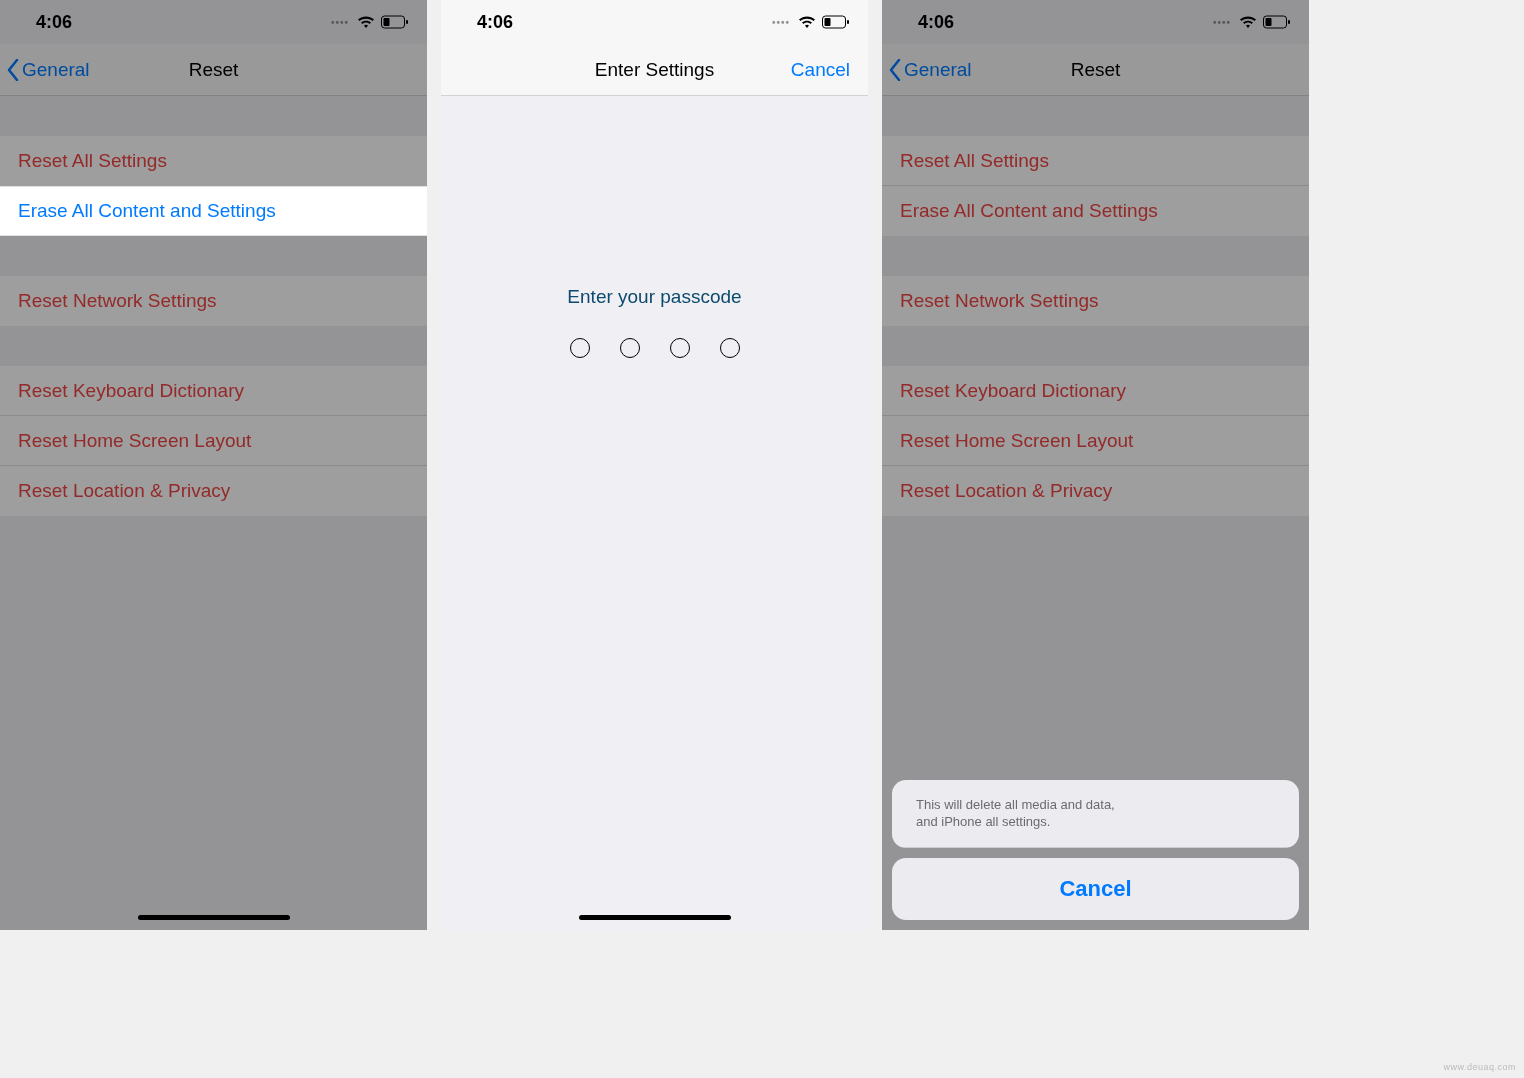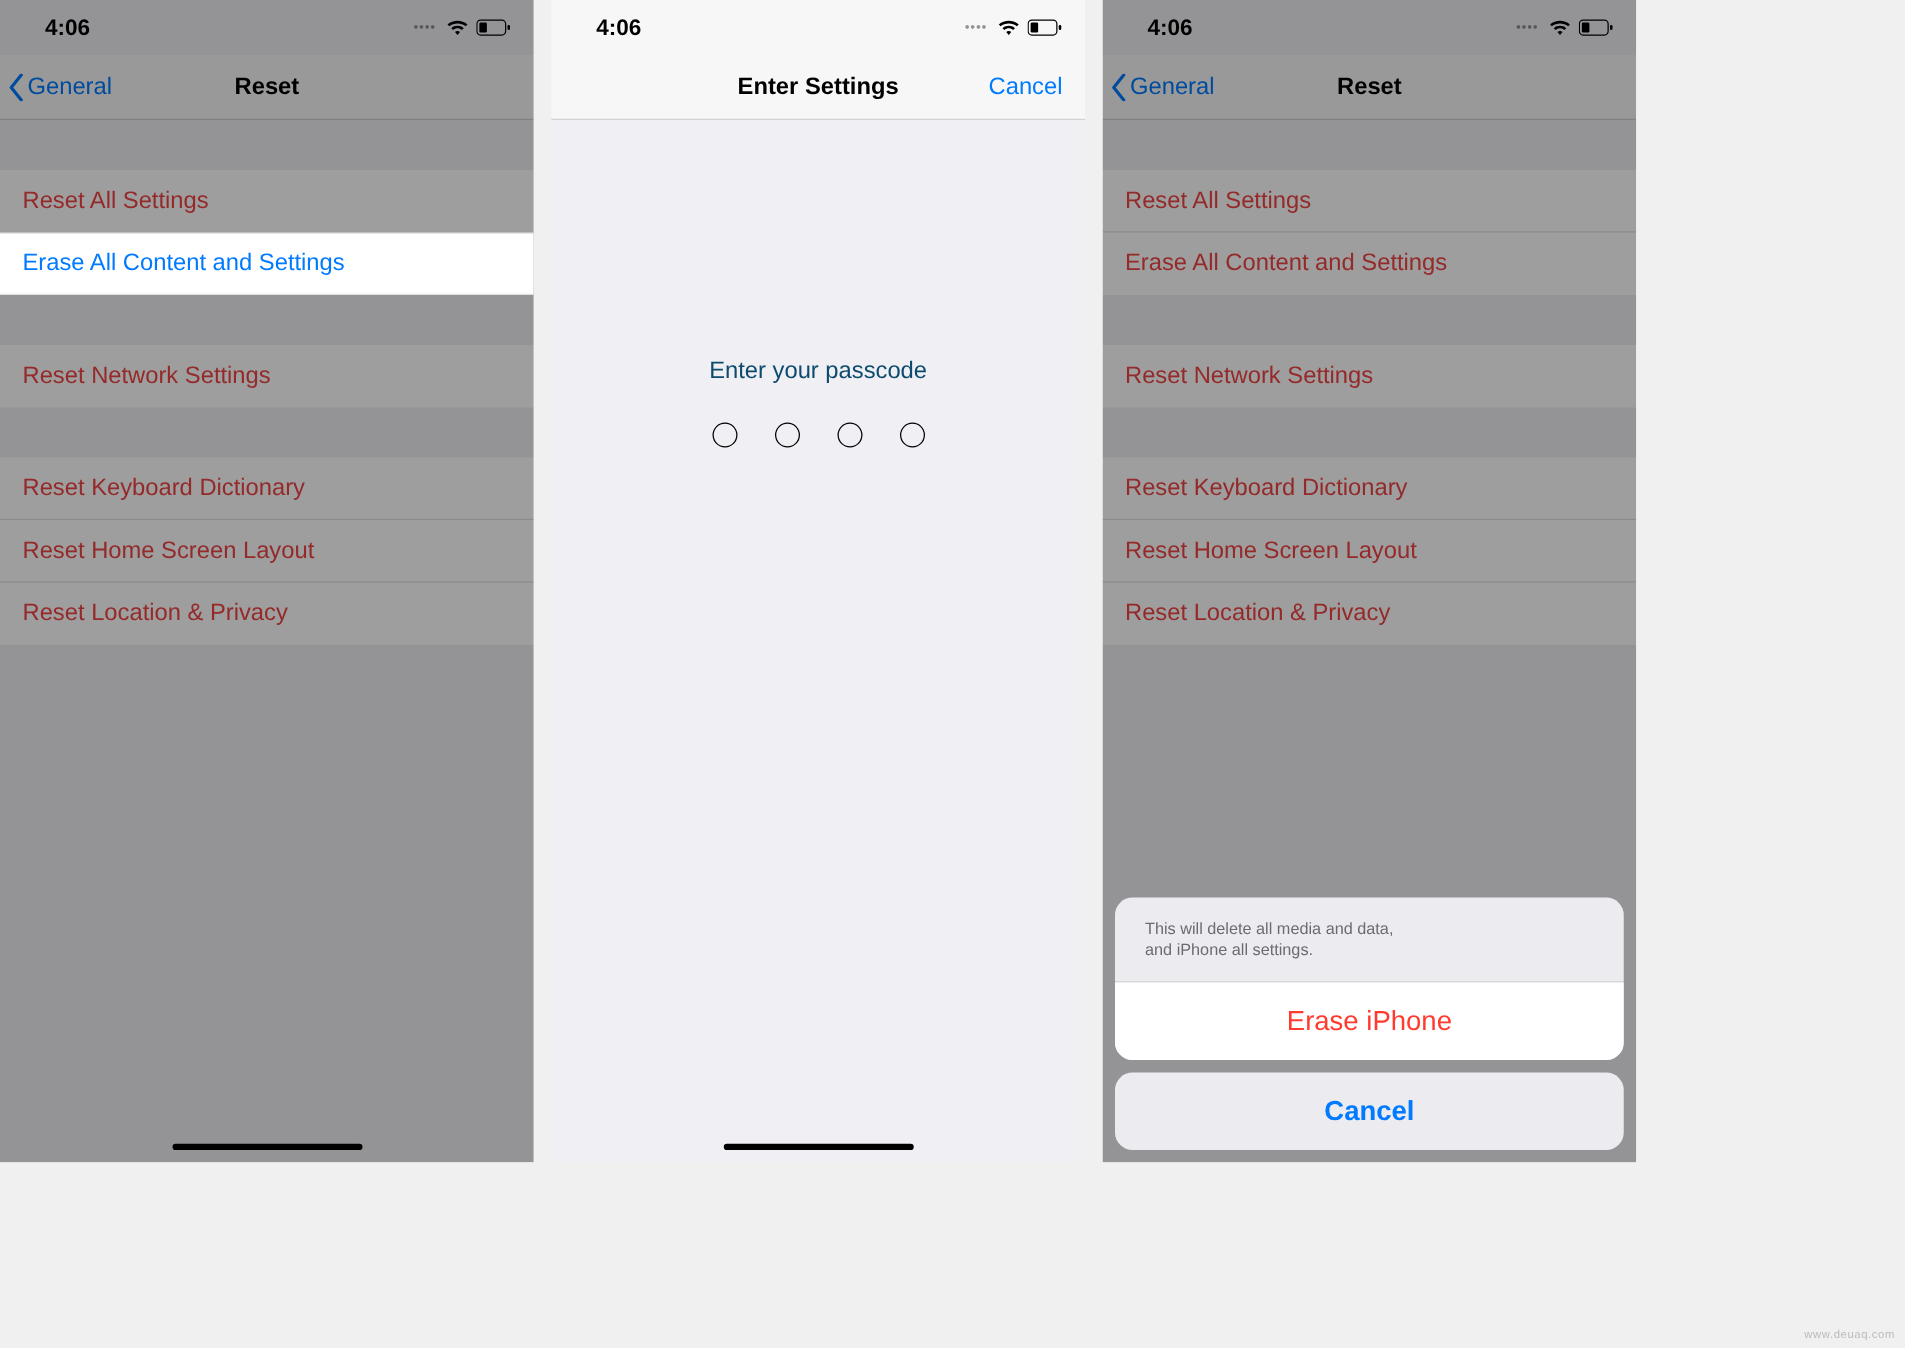--- a/index.html
+++ b/index.html
@@ -11,21 +11,21 @@
     .dim-overlay { position: absolute; inset: 0; background: rgba(0,0,0,0.38); pointer-events: none; z-index: 3; }
     
     .status-bar { height: 44px; display: flex; align-items: center; justify-content: space-between; padding: 0 18px; font-size: 18px; font-weight: 700; }
     .status-time { margin-left: 18px; }
     .status-right { display: flex; align-items: center; gap: 6px; }
     .dots { font-size: 10px; letter-spacing: 1px; opacity: 0.4; margin-right: 2px; }
     
     .nav-bar { height: 52px; background: #f7f7f8; border-bottom: 1px solid rgba(0,0,0,0.15); display: flex; align-items: center; justify-content: center; position: relative; }
     .nav-back { position: absolute; left: 6px; display: flex; align-items: center; color: #007aff; font-size: 19px; }
     .nav-back-chevron { width: 14px; height: 22px; margin-right: 2px; }
-    .nav-title { font-weight: 700; font-size: 19px; }
+    .nav-title { font-weight: 400; font-size: 19px; }
     .nav-action { position: absolute; right: 18px; color: #007aff; font-size: 19px; }
     
     .list-group { margin-top: 40px; background: #fff; }
     .list-item { height: 50px; display: flex; align-items: center; padding: 0 18px; font-size: 19px; color: #ef4444; border-bottom: 1px solid rgba(0,0,0,0.12); }
     .list-item.highlighted { background: #fff; color: #007aff; }
     .list-item.last { border-bottom: none; }
     
     .passcode-label { text-align: center; font-size: 19px; margin-top: 190px; color: #0c4a6e; }
     .passcode-dots-row { display: flex; justify-content: center; gap: 30px; margin-top: 30px; }
     .passcode-dot { width: 20px; height: 20px; border: 1.5px solid #000; border-radius: 50%; }
@@ -158,19 +158,18 @@
     <div class="list-item last">Reset Location &amp; Privacy</div>
   </div>
   <div class="dim-overlay"></div>
 
   <div class="action-sheet">
     <div class="sheet-block">
       <div class="sheet-msg">
         <span>This will delete all media and data,</span><br>
         <span>and iPhone all settings.</span>
       </div>
-      <div class="sheet-btn destructive">Erase iPhone</div>
     </div>
     <div class="sheet-btn cancel">Cancel</div>
   </div>
 </div>
 
 <div class="watermark">www.deuaq.com</div>
 
 </body></html>

